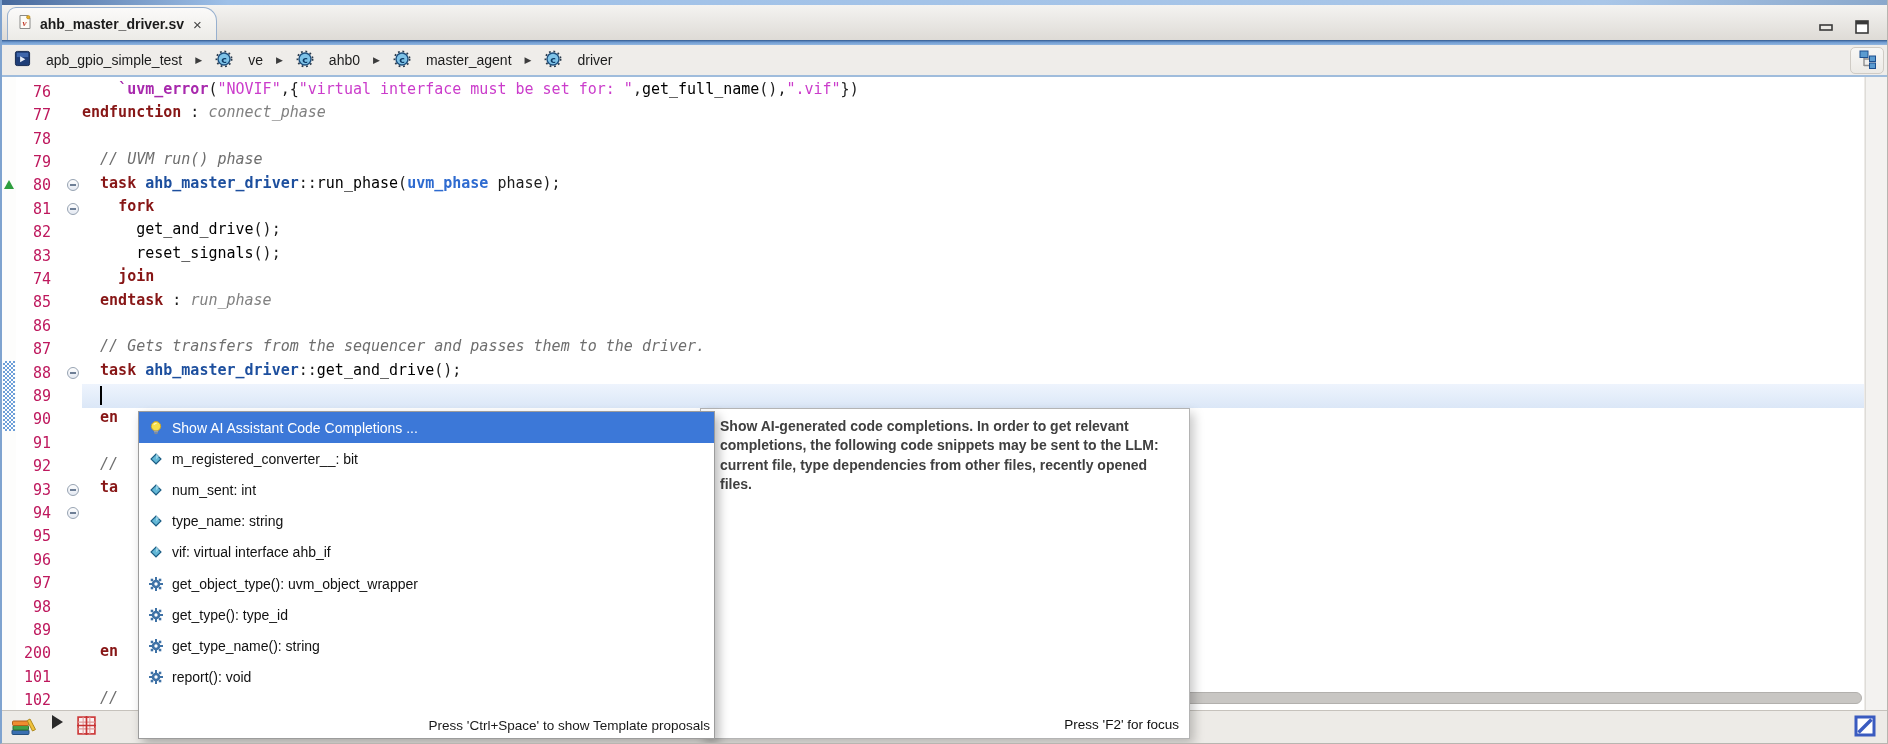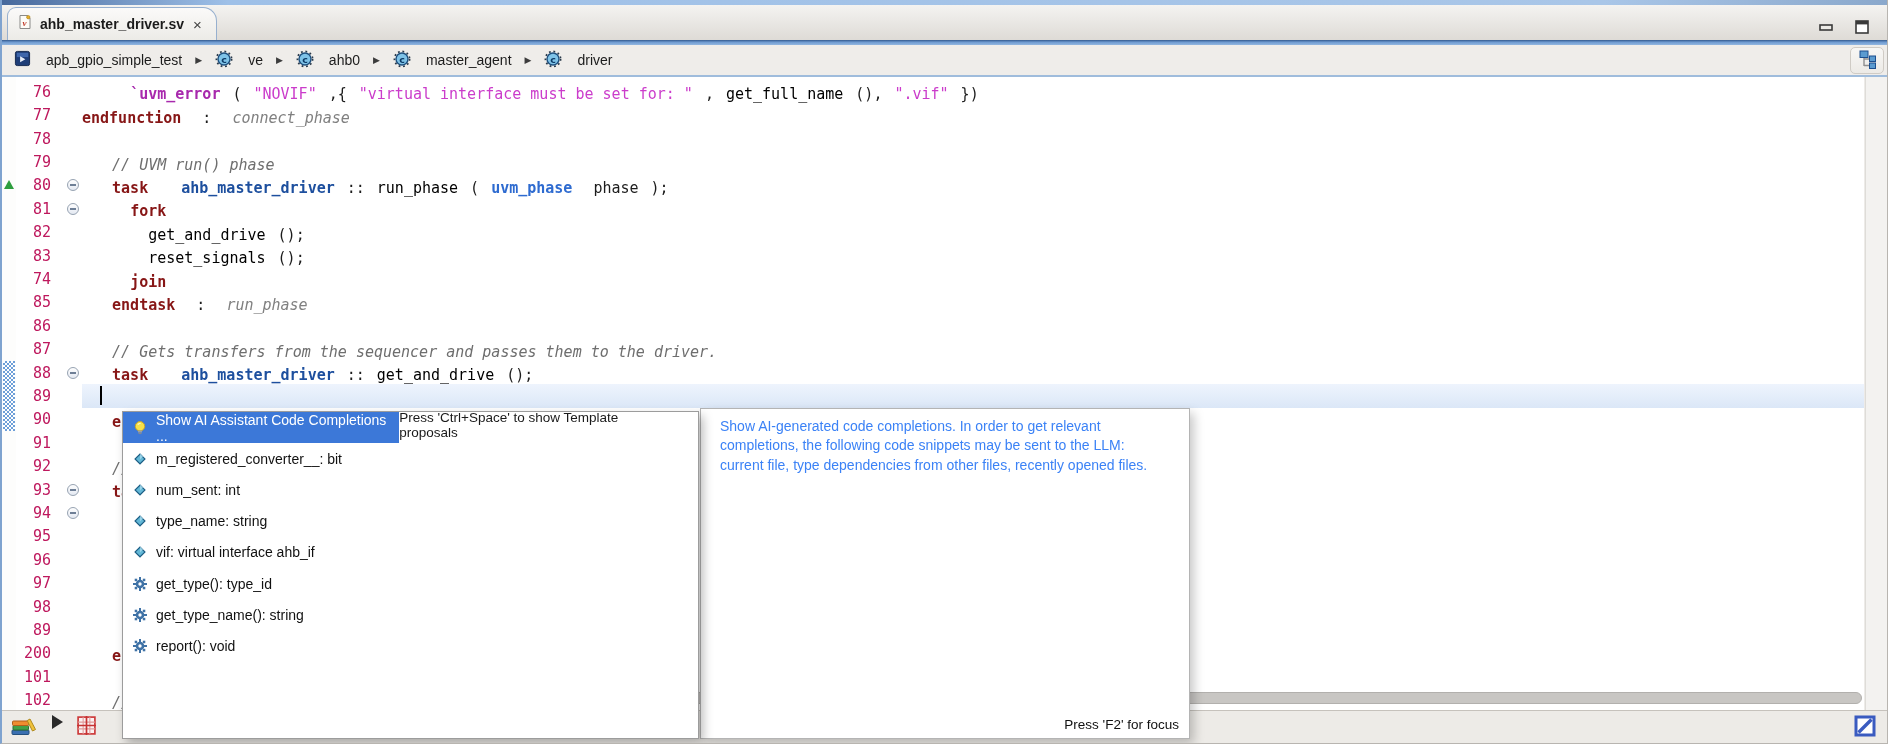--- a/index.html
+++ b/index.html
@@ -38,21 +38,21 @@
             background-size:4px 4px;}
   .lines{position:absolute;left:0;top:0;width:100%;padding-top:3px;
          font-family:"DejaVu Sans Mono",monospace;font-size:15px;}
   .row{display:flex;height:23.42px;align-items:center;}
   .num{width:62px;padding-right:13px;text-align:right;color:#be185d;flex:none;}
   .fold{width:18px;flex:none;display:flex;align-items:center;justify-content:center;}
   .foldico{width:12px;height:12px;border:1px solid #97a3b2;border-radius:50%;
            background:linear-gradient(#fefefe,#e4e9f2);display:inline-flex;
            align-items:center;justify-content:center;}
   .foldico::after{content:"";width:6px;height:2px;background:#6e7f96;}
-  .code{flex:1;white-space:pre;position:relative;height:100%;display:flex;align-items:flex-end;gap:12px;}
+  .code{flex:1;white-space:pre;position:relative;height:100%;display:flex;align-items:flex-start;}
   .code.current{background:linear-gradient(#eef4fd,#dbe7f7);}
   .caret{position:absolute;top:2px;width:2px;height:19px;background:#000;}
   .s-pl{color:#1c1c1c;}
   .s-kw{color:#871616;font-weight:bold;}
   .s-cls{color:#1d4f9e;font-weight:bold;}
   .s-typ{color:#2e6bd0;font-weight:bold;}
   .s-fn{color:#000000;}
   .s-str{color:#cb3ccb;}
   .s-mac{color:#a829ad;font-weight:bold;}
   .s-cmt{color:#6e6e6e;font-style:italic;}
@@ -61,34 +61,34 @@
            border-left:1px solid #dedcd8;}
   .hthumb{position:absolute;left:560px;top:692px;width:1300px;height:12px;border-radius:6px;
           background:#c8c6c3;border:1px solid #b2b0ad;z-index:3;}
   
   .statusbar{position:absolute;left:0;top:710px;width:1888px;height:34px;background:#edebe7;
              border-top:1px solid #c6c2bc;}
   .sb-icon{position:absolute;top:715px;display:flex;align-items:center;justify-content:center;}
   .playtri{width:0;height:0;border-top:7px solid transparent;border-bottom:7px solid transparent;
            border-left:11px solid #2a2a2a;}
   
-  .popup{position:absolute;left:120px;top:411px;width:577px;height:328px;background:#fff;
+  .popup{position:absolute;left:136px;top:411px;width:577px;height:328px;background:#fff;
          border:1px solid #9c9c9c;z-index:10;box-shadow:4px 5px 10px rgba(0,0,0,.28);
-         display:flex;flex-direction:row;}
+         display:flex;flex-direction:column;}
   .plist{height:300px;overflow:hidden;}
   .prow{height:31.2px;display:flex;align-items:center;gap:8px;padding:0 6px 0 8px;
         font-size:14px;color:#111;}
   .prow.selected{background:#3c78d8;color:#fff;}
   .prow .picon{width:17px;height:17px;flex:none;display:flex;align-items:center;justify-content:center;}
   .pfooter{height:26px;display:flex;align-items:center;justify-content:flex-end;
-           padding-right:26px;font-size:13.5px;color:#1a1a1a;}
+           padding-right:4px;font-size:13.5px;color:#1a1a1a;}
   
   .tooltip{position:absolute;left:698px;top:408px;width:490px;height:331px;background:#fff;
            border:1px solid #b4b4b4;z-index:9;box-shadow:4px 5px 10px rgba(0,0,0,.22);}
-  .tt-body{padding:8px 19px;font-size:14px;font-weight:normal;color:#3b82f6;line-height:1.38;}
+  .tt-body{padding:8px 19px;font-size:14px;font-weight:bold;color:#404040;line-height:1.38;}
   .tt-footer{position:absolute;right:10px;bottom:6px;font-size:13.5px;color:#111;}
 </style>
 </head>
 <body>
 
 <div class="screen">
   <div class="topline"></div>
 
   <div class="tabbar">
     <div class="tab">
@@ -389,58 +389,77 @@
                 <rect x="1" y="7" width="3.2" height="2"></rect>
                 <rect x="11.8" y="7" width="3.2" height="2"></rect>
                 <rect x="2.7" y="2.7" width="2.5" height="2.5"></rect>
                 <rect x="10.8" y="2.7" width="2.5" height="2.5"></rect>
                 <rect x="2.7" y="10.8" width="2.5" height="2.5"></rect>
                 <rect x="10.8" y="10.8" width="2.5" height="2.5"></rect>
               </g>
               <circle cx="8" cy="8" r="1.7" fill="#fff"></circle>
             </svg>
           </span>
-          <span>get_type(): type_id</span>
+          <span>get_object_type(): uvm_object_wrapper</span>
         </div>
         <div class="prow">
           <span class="picon">
             <svg width="16" height="16" viewBox="0 0 16 16">
               <g fill="#3f72a6">
                 <circle cx="8" cy="8" r="4.3"></circle>
                 <rect x="7" y="1" width="2" height="3.2"></rect>
                 <rect x="7" y="11.8" width="2" height="3.2"></rect>
                 <rect x="1" y="7" width="3.2" height="2"></rect>
                 <rect x="11.8" y="7" width="3.2" height="2"></rect>
                 <rect x="2.7" y="2.7" width="2.5" height="2.5"></rect>
                 <rect x="10.8" y="2.7" width="2.5" height="2.5"></rect>
                 <rect x="2.7" y="10.8" width="2.5" height="2.5"></rect>
                 <rect x="10.8" y="10.8" width="2.5" height="2.5"></rect>
               </g>
               <circle cx="8" cy="8" r="1.7" fill="#fff"></circle>
             </svg>
           </span>
-          <span>get_type_name(): string</span>
+          <span>get_type(): type_id</span>
         </div>
         <div class="prow">
           <span class="picon">
             <svg width="16" height="16" viewBox="0 0 16 16">
               <g fill="#3f72a6">
                 <circle cx="8" cy="8" r="4.3"></circle>
                 <rect x="7" y="1" width="2" height="3.2"></rect>
                 <rect x="7" y="11.8" width="2" height="3.2"></rect>
                 <rect x="1" y="7" width="3.2" height="2"></rect>
                 <rect x="11.8" y="7" width="3.2" height="2"></rect>
                 <rect x="2.7" y="2.7" width="2.5" height="2.5"></rect>
                 <rect x="10.8" y="2.7" width="2.5" height="2.5"></rect>
                 <rect x="2.7" y="10.8" width="2.5" height="2.5"></rect>
                 <rect x="10.8" y="10.8" width="2.5" height="2.5"></rect>
               </g>
               <circle cx="8" cy="8" r="1.7" fill="#fff"></circle>
             </svg>
           </span>
+          <span>get_type_name(): string</span>
+        </div>
+        <div class="prow">
+          <span class="picon">
+            <svg width="16" height="16" viewBox="0 0 16 16">
+              <g fill="#3f72a6">
+                <circle cx="8" cy="8" r="4.3"></circle>
+                <rect x="7" y="1" width="2" height="3.2"></rect>
+                <rect x="7" y="11.8" width="2" height="3.2"></rect>
+                <rect x="1" y="7" width="3.2" height="2"></rect>
+                <rect x="11.8" y="7" width="3.2" height="2"></rect>
+                <rect x="2.7" y="2.7" width="2.5" height="2.5"></rect>
+                <rect x="10.8" y="2.7" width="2.5" height="2.5"></rect>
+                <rect x="2.7" y="10.8" width="2.5" height="2.5"></rect>
+                <rect x="10.8" y="10.8" width="2.5" height="2.5"></rect>
+              </g>
+              <circle cx="8" cy="8" r="1.7" fill="#fff"></circle>
+            </svg>
+          </span>
           <span>report(): void</span>
         </div>
       </div>
     <div class="pfooter">Press 'Ctrl+Space' to show Template proposals</div>
   </div>
 
   <div class="tooltip">
     <div class="tt-body">Show AI-generated code completions. In order to get relevant completions, the following code snippets may be sent to the LLM: current file, type dependencies from other files, recently opened files.</div>
     <div class="tt-footer">Press 'F2' for focus</div>
   </div>

